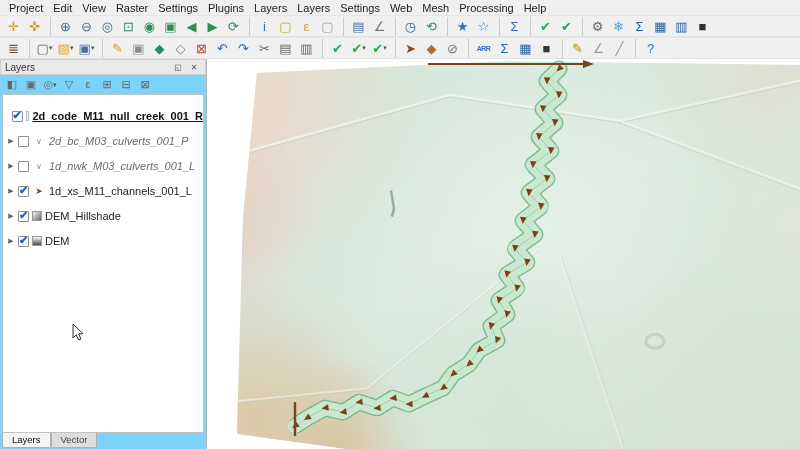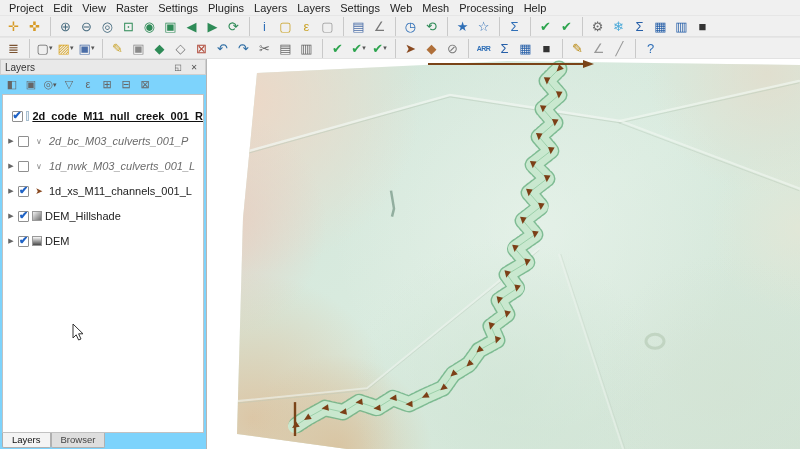--- a/index.html
+++ b/index.html
@@ -442,21 +442,21 @@
             <span class="checkbox checked"></span>
             <span class="symbol" data-symbol="dem"></span>
             <span class="label">DEM</span>
           </div>
         </div>
 
       <div class="panel-tabs">
 
           <div class="tab active">Layers</div>
 
-          <div class="tab">Browser</div>
+          <div class="tab">Vector</div>
         </div>
     </div>
 
     <div class="map">
       <svg viewBox="0 0 593 391" preserveAspectRatio="none">
         <defs>
           <linearGradient id="base" x1="0" y1="0" x2="1" y2="1">
             <stop offset="0" stop-color="#d2e5d9"></stop>
             <stop offset="0.5" stop-color="#d9ebdf"></stop>
             <stop offset="1" stop-color="#d3e4d6"></stop>

